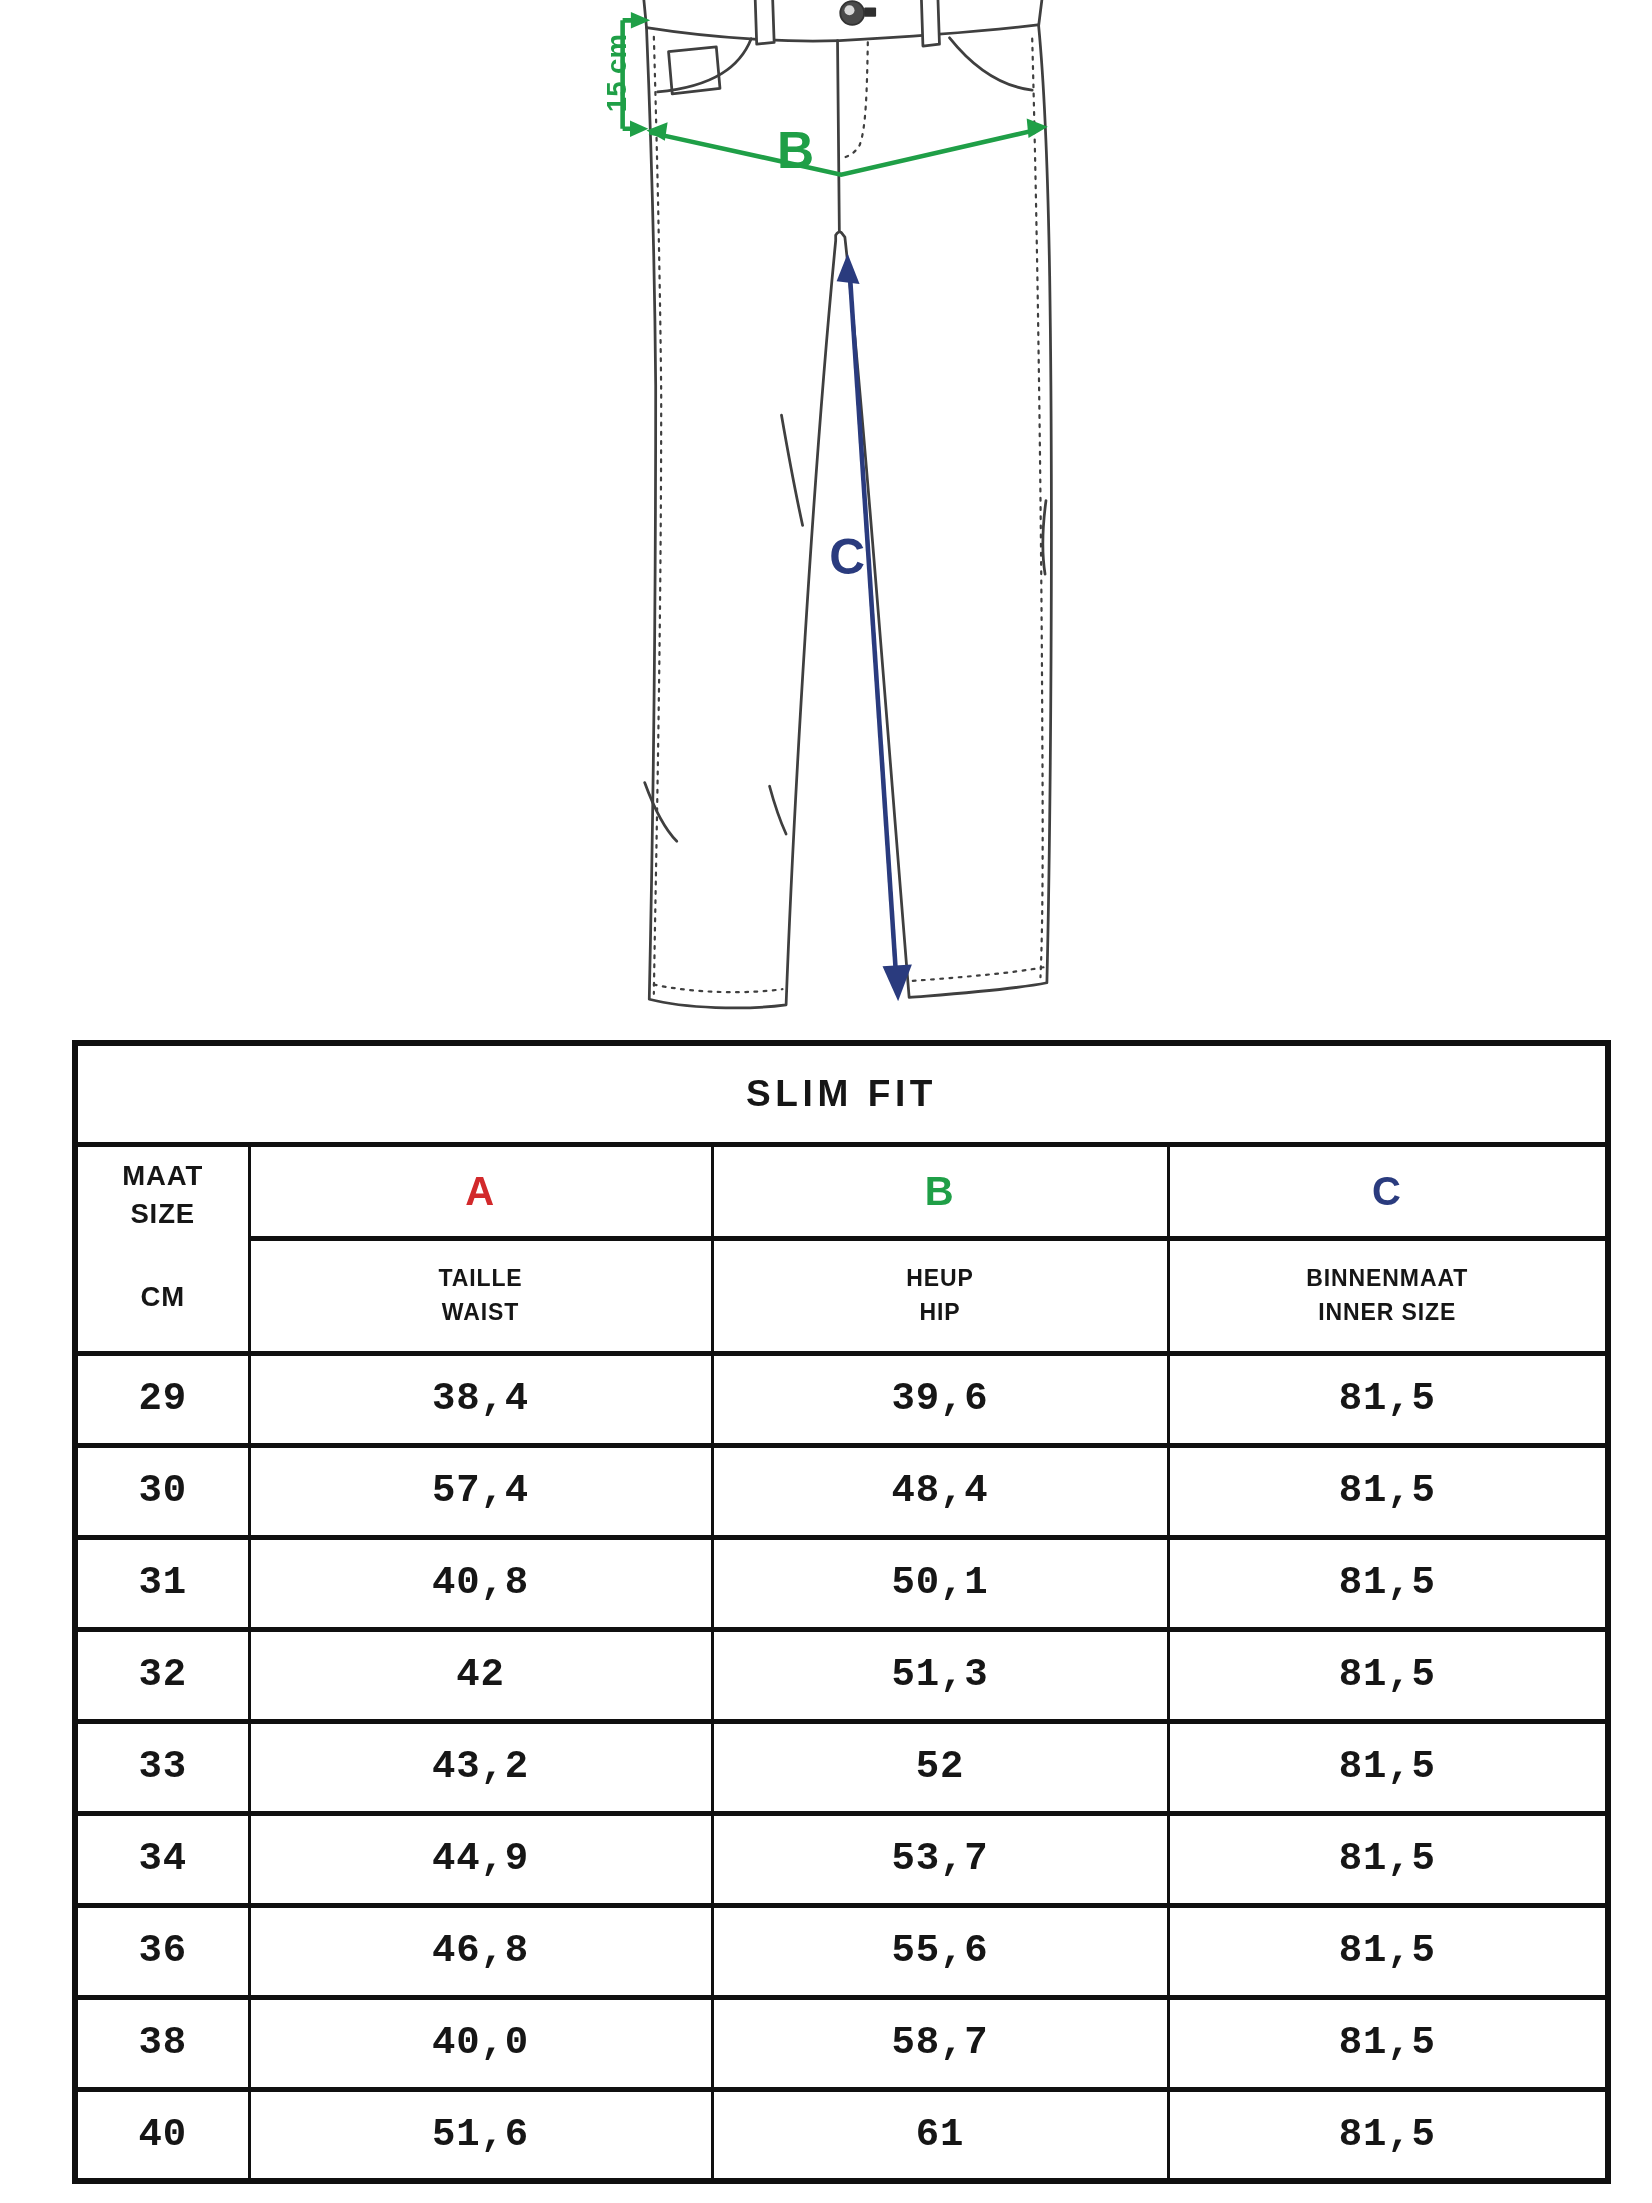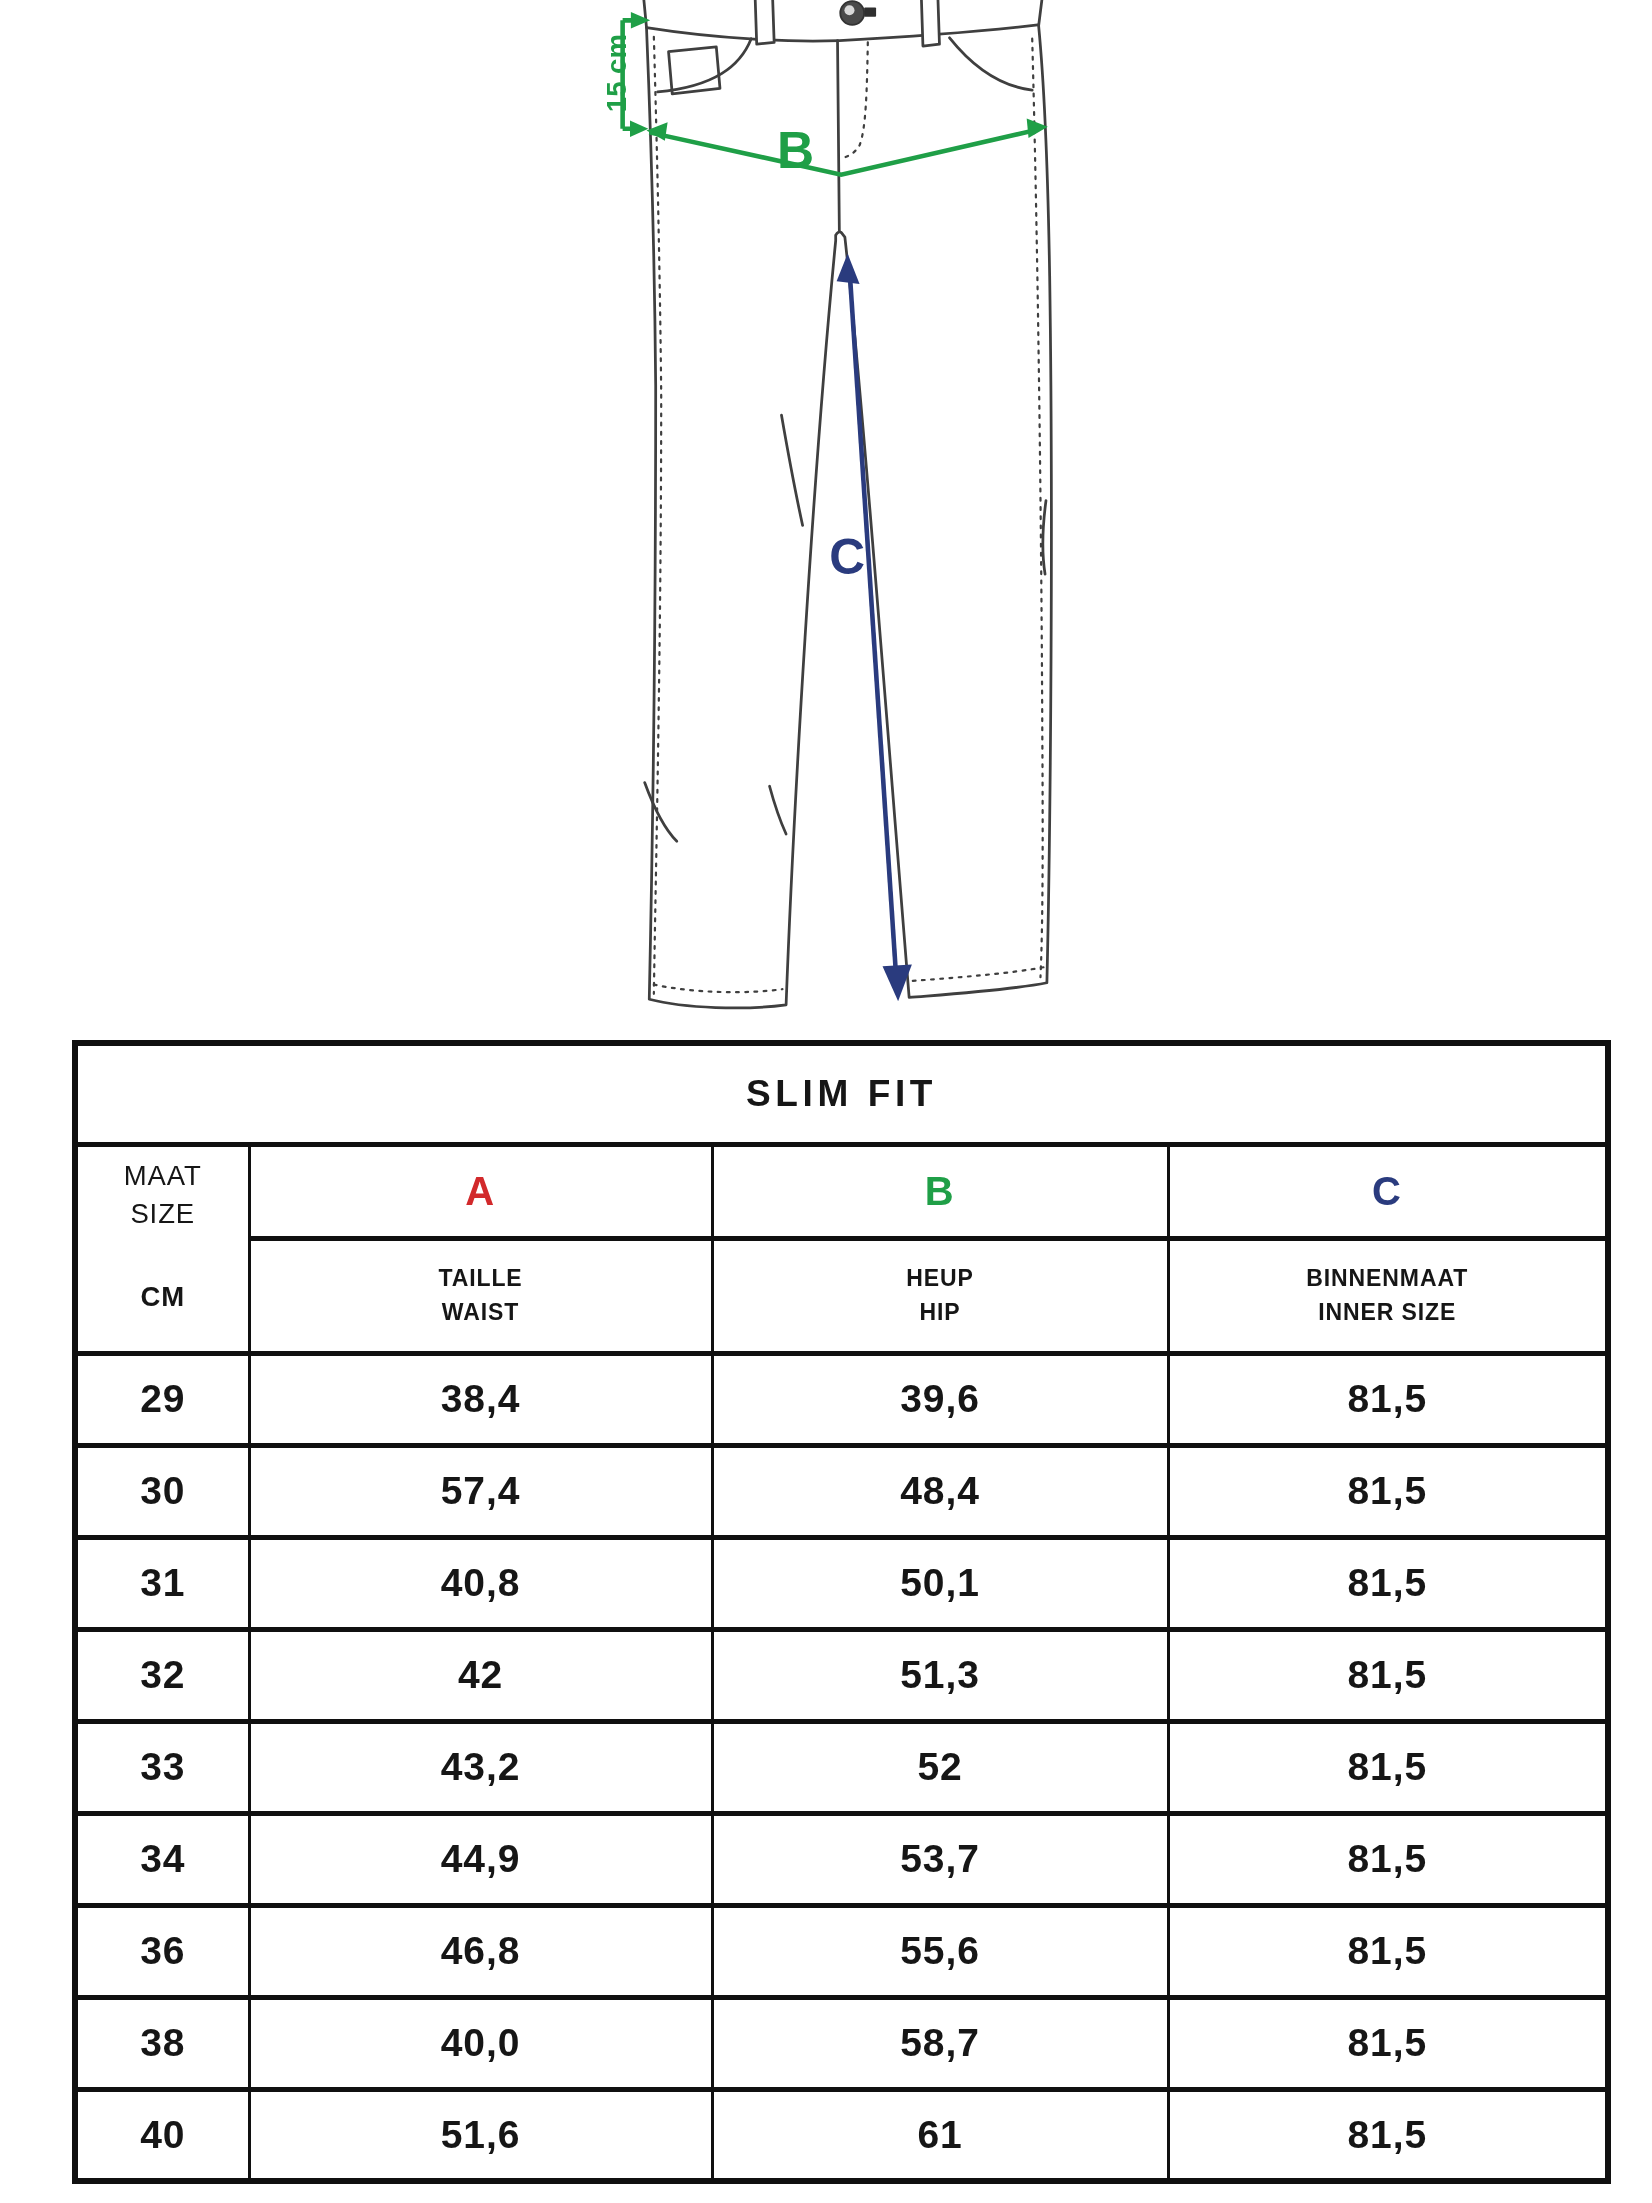--- a/index.html
+++ b/index.html
@@ -21,28 +21,28 @@
     border-collapse:collapse;table-layout:fixed;background:#fff;
     border:6.4px solid #101010;
   }
   table.size-table td{
     border:3.7px solid #101010;border-top-width:5.5px;border-bottom-width:5.5px;
     text-align:center;vertical-align:middle;color:#161616;padding:0;
   }
   tr.r-title{height:101px;}
   tr.r-letters{height:94px;}
   tr.r-names{height:115px;}
-  tr.r-data{height:92px;}
+  tr.r-data{height:92px;font-family:Liberation Mono, monospace;}
   td.title-cell{font-size:37px;font-weight:bold;letter-spacing:4.6px;border-bottom-width:8.3px;}
   td.letter-cell{font-size:40px;font-weight:bold;letter-spacing:1.8px;}
   td.names-cell{font-size:23px;font-weight:bold;line-height:1.45;letter-spacing:0.9px;}
   td.corner-cell{padding:0;}
   .corner-wrap{display:flex;flex-direction:column;height:100%;}
   .corner-top{flex:0 0 96px;display:flex;align-items:center;justify-content:center;
-    font-size:27.5px;font-weight:normal;line-height:1.35;letter-spacing:0.9px;}
+    font-size:27.5px;font-weight:bold;line-height:1.35;letter-spacing:0.9px;}
   .corner-bottom{flex:1;display:flex;align-items:center;justify-content:center;
     font-size:27.5px;font-weight:bold;letter-spacing:0.9px;text-align:center;}
   td.data-cell{font-size:39px;font-weight:bold;letter-spacing:0.9px;}
 </style>
 </head>
 <body>
 
 <div class="canvas">
 
   <svg class="pants" width="1653" height="1038" viewBox="0 0 1800 1130">

